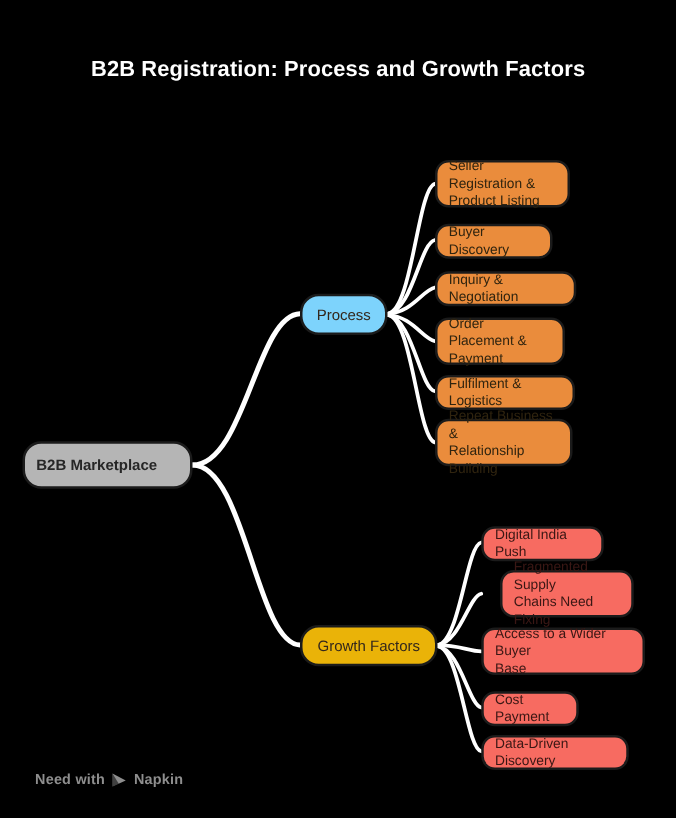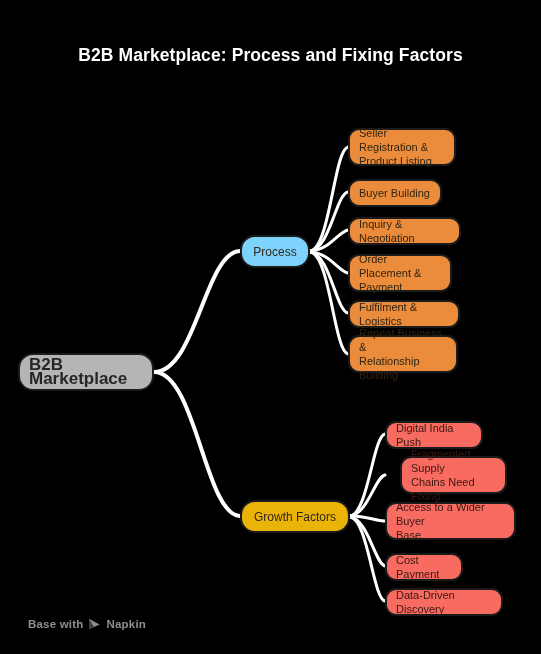--- a/index.html
+++ b/index.html
@@ -45,21 +45,21 @@
     border: 2.5px solid #1b1b1b;
     color: #2b2b2b;
     font-size: 11px;
     line-height: 14px;
     padding: 12px 9px;
     white-space: pre-line;
   }
   .node.root {
     background: #b5b5b5;
     border-radius: 15px;
-    font-size: 17px;
+    font-size: 12px;
     font-weight: bold;
     color: #262626;
     justify-content: flex-start;
   }
   .node.branch {
     border-radius: 15px;
     font-size: 12px;
     justify-content: center;
     color: #33271c;
   }
@@ -85,21 +85,21 @@
   #watermark .wm-logo {
     display: inline-block;
     line-height: 0;
   }
 </style>
 </head>
 <body>
 
 <div id="canvas">
 
-  <div id="title">B2B Marketplace: Process and Fixing Factors</div>
+  <div id="title">B2B Registration: Process and Growth Factors</div>
 
   <svg id="edges" viewBox="0 0 541 654" width="541" height="654" xmlns="http://www.w3.org/2000/svg">
     <g fill="none" stroke="#ffffff" stroke-linecap="round">
 
       <path d="M154,372 C196,372 205,252 240,251" stroke-width="4"></path>
 
       <path d="M154,372 C196,372 205,515 240,516" stroke-width="4"></path>
 
       <path d="M310,251 C330,249 334,150 348,147" stroke-width="3"></path>
       <path d="M310,251 C330,249 336,194 348,192" stroke-width="3"></path>
@@ -122,21 +122,21 @@
 
   <div class="node branch process" style="left:240px; top:235px; width:70px; height:33px;">
     <span>Process</span>
   </div>
 
   <div class="node leaf process" style="left:348px; top:128px; width:108px; height:38px;">
     <span>Seller Registration &amp;
 Product Listing</span>
   </div>
   <div class="node leaf process" style="left:348px; top:179px; width:94px; height:26px;">
-    <span>Buyer Building</span>
+    <span>Buyer Discovery</span>
   </div>
   <div class="node leaf process" style="left:348px; top:217px; width:113px; height:26px;">
     <span>Inquiry &amp; Negotiation</span>
   </div>
   <div class="node leaf process" style="left:348px; top:254px; width:104px; height:38px;">
     <span>Order Placement &amp;
 Payment</span>
   </div>
   <div class="node leaf process" style="left:348px; top:300px; width:112px; height:26px;">
     <span>Fulfilment &amp; Logistics</span>
@@ -162,21 +162,21 @@
 Base</span>
   </div>
   <div class="node leaf growth" style="left:385px; top:553px; width:78px; height:26px;">
     <span>Cost Payment</span>
   </div>
   <div class="node leaf growth" style="left:385px; top:588px; width:118px; height:26px;">
     <span>Data-Driven Discovery</span>
   </div>
 
   <div id="watermark">
-    <span>Base with</span>
+    <span>Need with</span>
     <span class="wm-logo">
       <svg width="13" height="12" viewBox="0 0 13 12" xmlns="http://www.w3.org/2000/svg">
         <path d="M1 0.8 L1 11.2 L11.6 6.4 Z" fill="#8e8e8e"></path>
         <path d="M1 0.8 L1 11.2 L6.0 8.9 Z" fill="#000000" opacity="0.55"></path>
       </svg>
     </span>
     <span>Napkin</span>
   </div>
 
 </div>

